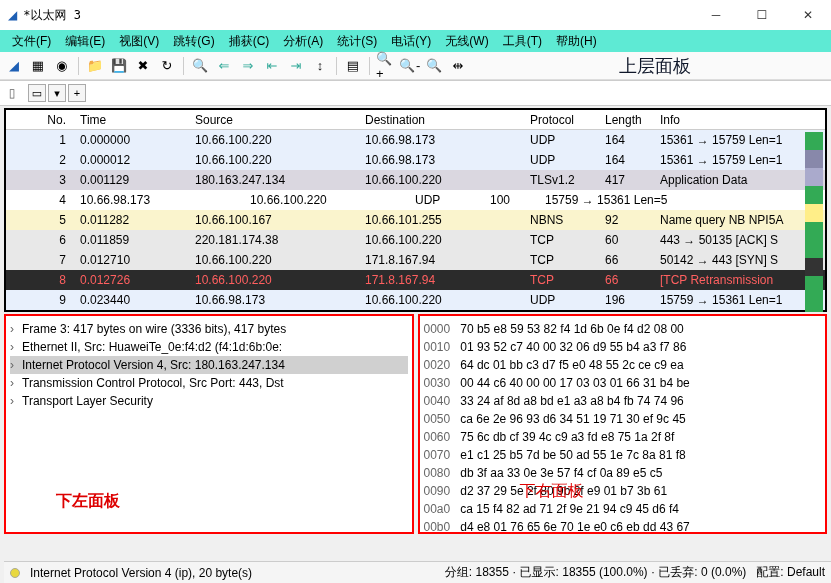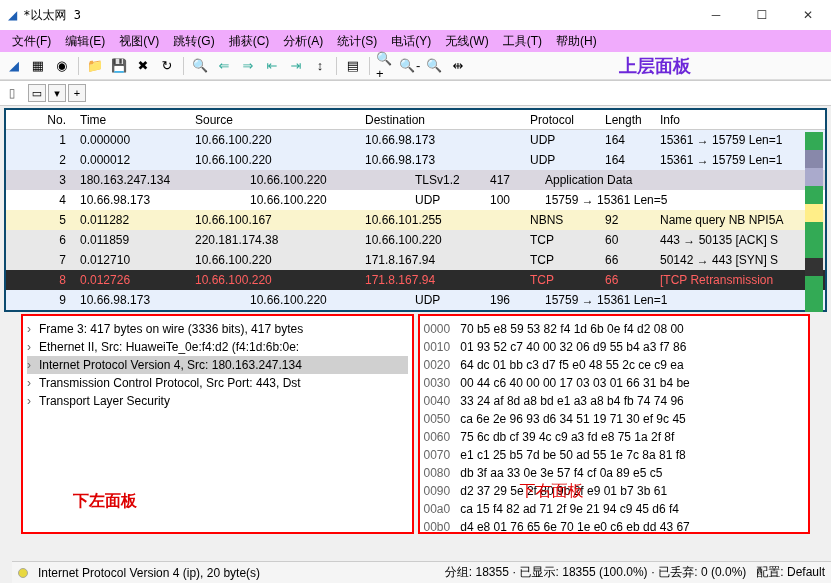--- a/index.html
+++ b/index.html
@@ -2,60 +2,60 @@
 <html><head>
 <meta charset="utf-8">
 <style>
 *{margin:0;padding:0;box-sizing:border-box;font-family:"Microsoft YaHei",sans-serif;font-size:12px}
 body{background:#f0f0f0;width:831px;height:583px;overflow:hidden;position:relative}
 .mono{font-family:Consolas,monospace}
 .titlebar{height:30px;background:#fff;display:flex;align-items:center;padding:0 8px;position:relative}
 .titlebar .icon-fin{color:#1e5fb4;margin-right:6px}
 .titlebar .wbtns{position:absolute;right:0;top:0;display:flex}
 .titlebar .wbtn{width:46px;height:30px;display:flex;align-items:center;justify-content:center;color:#333}
-.menubar{height:22px;background:#f0abfc;display:flex;align-items:center;padding:0 6px;gap:2px}
+.menubar{height:22px;background:#5eead4;display:flex;align-items:center;padding:0 6px;gap:2px}
 .menubar span{padding:2px 6px}
 .toolbar{height:28px;background:#fafafa;display:flex;align-items:center;padding:0 4px;gap:4px;border-bottom:1px solid #ddd}
 .tbtn{width:20px;height:20px;display:flex;align-items:center;justify-content:center;font-size:13px;cursor:pointer}
 .sep{width:1px;height:18px;background:#ccc;margin:0 2px}
-.ann-red{position:absolute;right:140px;top:54px;color:#6d28d9;font-size:18px;font-weight:bold}
+.ann-red{position:absolute;right:140px;top:54px;color:#0f172a;font-size:18px;font-weight:normal}
 .filterbar{height:26px;background:#fff;display:flex;align-items:center;border-top:1px solid #ccc;border-bottom:1px solid #ccc}
 .filterbar .fic{width:24px;text-align:center;color:#666}
 .filterbar input{flex:1;border:none;outline:none;padding:2px 4px;font-size:12px;color:#888}
 .filterbar .end{display:flex;gap:2px;padding:0 4px}
 .filterbar .ebtn{width:18px;height:18px;border:1px solid #aaa;background:#f5f5f5;display:flex;align-items:center;justify-content:center;font-size:11px}
-.upper{border:2px solid #0c4a6e;margin:2px 4px;background:#c2410c;position:relative}
+.upper{border:2px solid #000000;margin:2px 4px;background:#c2410c;position:relative}
 .phead{display:flex;background:#fff;border-bottom:1px solid #ccc;height:20px;align-items:center}
 .phead div,.prow div{padding:2px 4px;white-space:nowrap;overflow:hidden}
 .c-no{width:70px;text-align:right;padding-right:10px!important}
 .c-time{width:115px}
 .c-src{width:170px}
 .c-dst{width:165px}
 .c-proto{width:75px}
 .c-len{width:55px;}
 .c-info{flex:1}
 .prow{display:flex;height:20px;align-items:center}
 .r-blue{background:#e8f0fc}
 .r-white{background:#fff}
 .r-gray{background:#dad7e0}
 .r-yellow{background:#faf4cd}
 .r-lgray{background:#e8e8e8}
 .r-dark{background:#2b2b2b;color:#ff6060}
 .minimap{position:absolute;right:2px;top:22px;width:18px;height:180px;background:linear-gradient(#3a5 0 10%,#88a 10% 20%,#aac 20% 30%,#3a5 30% 40%,#fe8 40% 50%,#3a5 50% 70%,#333 70% 80%,#3a5 80% 100%)}
-.lower{display:flex;margin:2px 21px;gap:4px;height:220px}
+.lower{display:flex;margin:2px 4px;gap:4px;height:220px}
 .ll{flex:1;border:2px solid red;background:#fff;padding:4px;position:relative;overflow:hidden}
 .lr{flex:1;border:2px solid red;background:#fff;padding:4px;position:relative;overflow:hidden}
 .tree-line{padding:2px 0;white-space:nowrap}
 .tree-line .tg{display:inline-block;width:12px;color:#666}
 .hl{background:#d0d0d0}
 .hexrow{white-space:nowrap;line-height:18px}
 .hexoff{color:#666;margin-right:10px}
 .ann-bl{position:absolute;left:50px;bottom:20px;color:#d00;font-size:16px;font-weight:bold}
 .ann-br{position:absolute;left:100px;bottom:30px;color:#d00;font-size:16px;font-weight:normal}
-.statusbar{position:absolute;bottom:0;left:12px;right:0;height:22px;background:#f5f5f5;border-top:1px solid #ccc;display:flex;align-items:center;padding:0 6px;gap:10px}
+.statusbar{position:absolute;bottom:0;left:4px;right:0;height:22px;background:#f5f5f5;border-top:1px solid #ccc;display:flex;align-items:center;padding:0 6px;gap:10px}
 .statusbar .sdot{width:10px;height:10px;background:#e8d840;border-radius:50%;border:1px solid #aa9}
 </style>
 </head>
 <body>
 
 <div class="titlebar">
   <span class="icon-fin">◢</span>
   <span class="mono">*以太网 3</span>
   <div class="wbtns">
     <div class="wbtn">─</div>
@@ -138,20 +138,21 @@
         <div class="c-no">2</div>
         <div class="c-time">0.000012</div>
         <div class="c-src">10.66.100.220</div>
         <div class="c-dst">10.66.98.173</div>
         <div class="c-proto">UDP</div>
         <div class="c-len">164</div>
         <div class="c-info">15361 → 15759 Len=1</div>
       </div>
       <div class="prow r-gray">
         <div class="c-no">3</div>
+        <div class="c-time">0.001129</div>
         <div class="c-src">180.163.247.134</div>
         <div class="c-dst">10.66.100.220</div>
         <div class="c-proto">TLSv1.2</div>
         <div class="c-len">417</div>
         <div class="c-info">Application Data</div>
       </div>
       <div class="prow r-white">
         <div class="c-no">4</div>
         <div class="c-src">10.66.98.173</div>
         <div class="c-dst">10.66.100.220</div>
@@ -190,20 +191,21 @@
         <div class="c-no">8</div>
         <div class="c-time">0.012726</div>
         <div class="c-src">10.66.100.220</div>
         <div class="c-dst">171.8.167.94</div>
         <div class="c-proto">TCP</div>
         <div class="c-len">66</div>
         <div class="c-info">[TCP Retransmission</div>
       </div>
       <div class="prow r-blue">
         <div class="c-no">9</div>
+        <div class="c-time">0.023440</div>
         <div class="c-src">10.66.98.173</div>
         <div class="c-dst">10.66.100.220</div>
         <div class="c-proto">UDP</div>
         <div class="c-len">196</div>
         <div class="c-info">15759 → 15361 Len=1</div>
       </div>
     </div>
   <div class="minimap"></div>
 </div>
 

